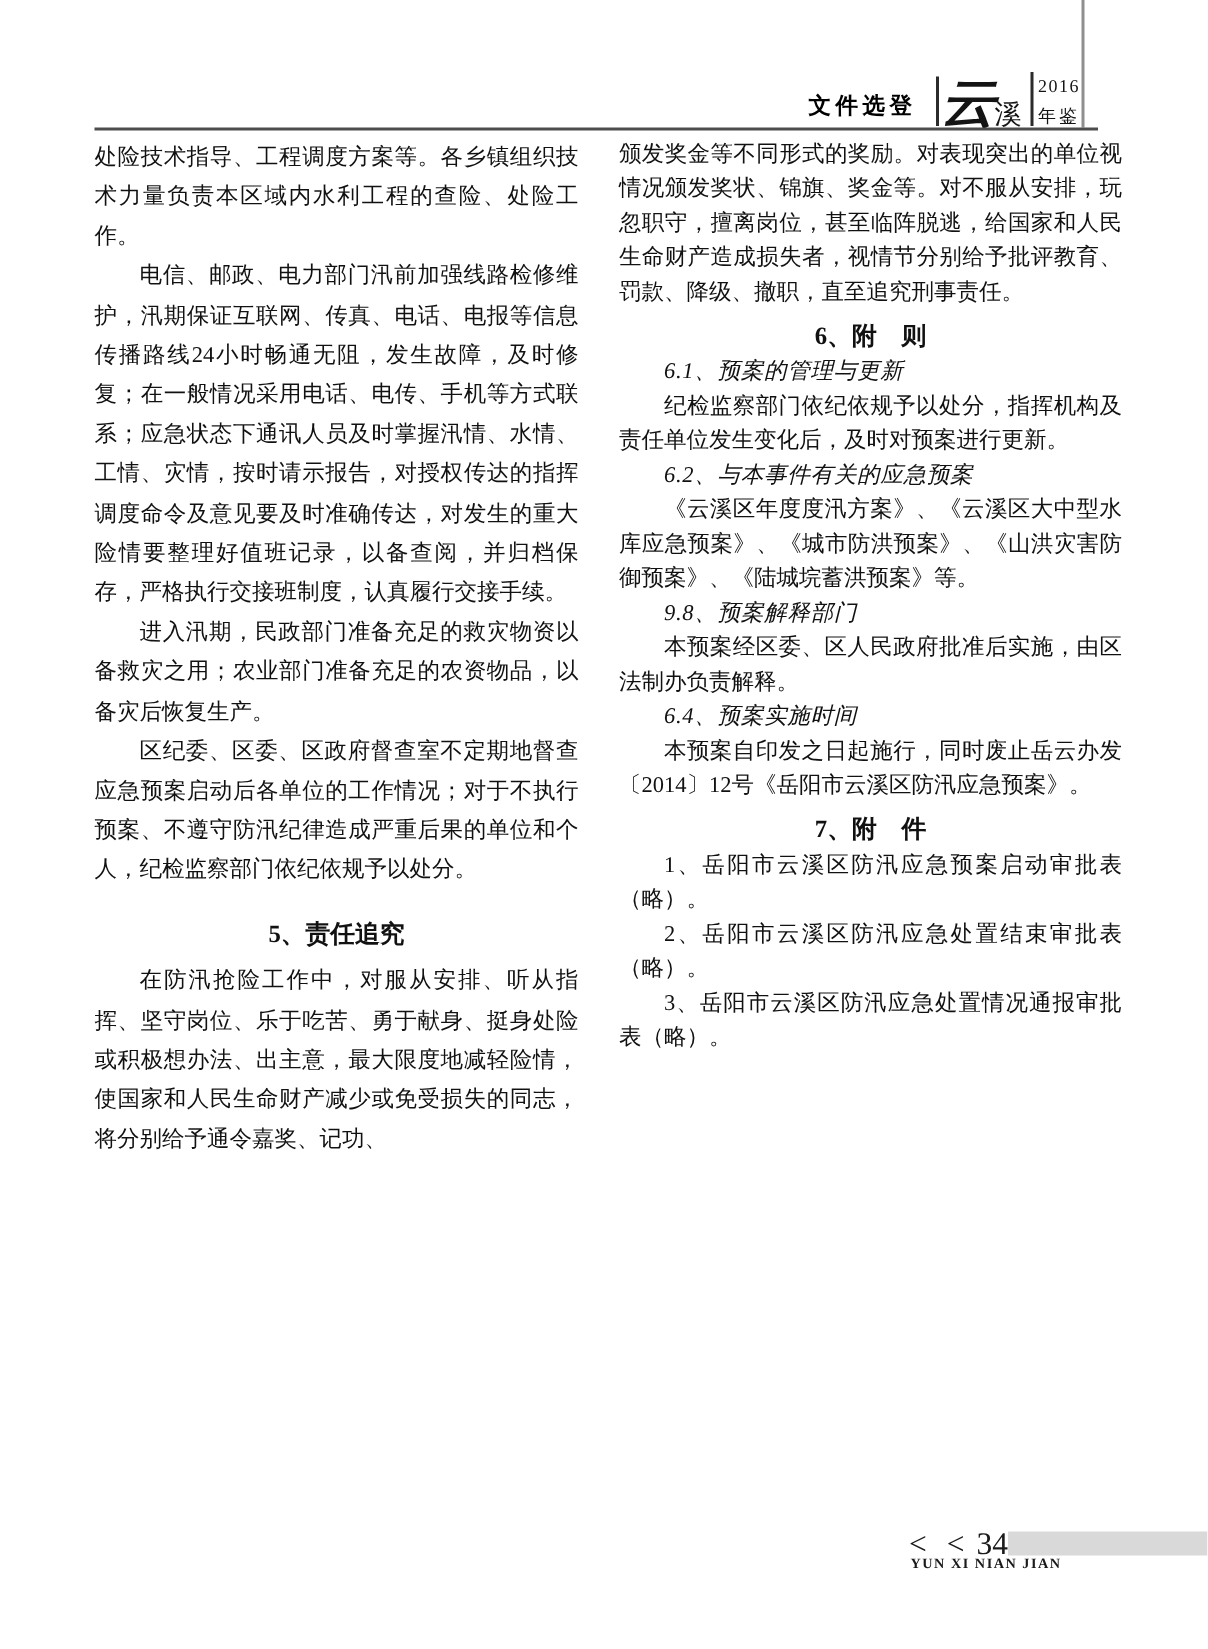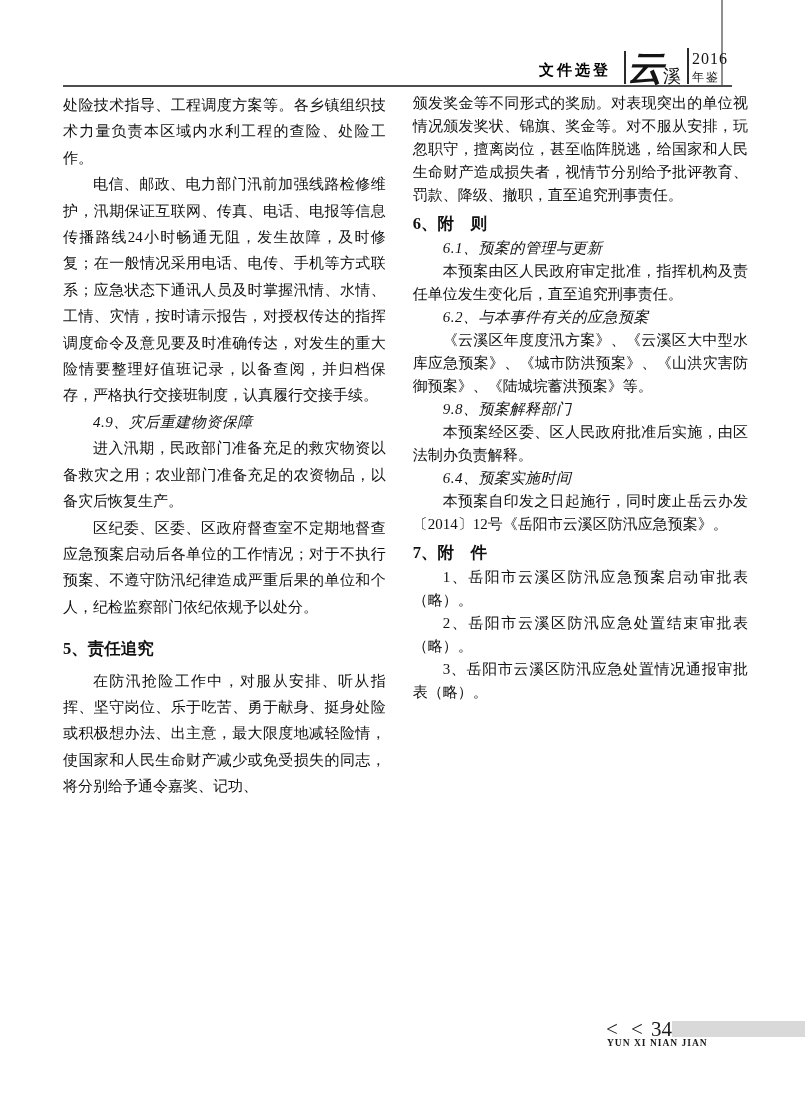--- a/index.html
+++ b/index.html
@@ -23,39 +23,39 @@
     font-family:"Liberation Sans","DejaVu Sans",sans-serif;
     font-weight:bold;font-size:15px;letter-spacing:3px;color:#000000;
   }
   .h-logo-main{
     position:absolute;left:627px;top:44px;
     font-size:37px;font-weight:bold;font-style:italic;
     font-family:"Liberation Serif","DejaVu Serif",serif;color:#141414;
     transform:scaleY(.95);
   }
   .h-logo-sub{position:absolute;left:663px;top:64px;font-size:18px;color:#141414;}
-  .h-year{position:absolute;left:692px;top:50px;font-size:16px;letter-spacing:1px;color:#141414;}
+  .h-year{position:absolute;left:692px;top:50px;font-size:12px;letter-spacing:1px;color:#141414;}
   .h-yearbook{
     position:absolute;left:692px;top:69px;width:26px;
     display:flex;justify-content:space-between;
     font-size:12px;color:#141414;
   }
   
   .columns{
     position:absolute;left:63px;top:92px;width:685px;
     display:flex;gap:27px;
   }
   .col{text-align:justify;}
   .col-left{width:330px;font-size:15px;line-height:26.4px;}
   .col-right{width:343px;font-size:15px;line-height:23px;}
   .blk{margin:0;}
   .para{text-indent:2em;}
   .para-first{text-indent:0;}
   .subhead{text-indent:2em;font-style:italic;letter-spacing:.5px;}
-  .heading{font-weight:bold;font-size:16.5px;text-indent:0;}
+  .heading{text-align:center;font-weight:bold;font-size:16.5px;text-indent:0;}
   .col-left .heading{margin:16px 0 5px;}
   .col-right .heading{margin:5px 0 2px;}
   
   .f-pageline{position:absolute;left:606px;top:1017px;font-size:21px;color:#1a1a1a;white-space:nowrap;}
   .f-arrows{letter-spacing:4px;margin-right:4px;}
   .f-bar{position:absolute;left:672px;top:1021px;width:133px;height:16px;background:#d9d9d9;}
   .f-roman{
     position:absolute;left:607px;top:1038px;
     font-size:9.5px;font-weight:bold;letter-spacing:1px;color:#1a1a1a;
   }
@@ -75,31 +75,30 @@
     <span>年</span>
     <span>鉴</span>
   </div>
   <div class="h-rule"></div>
 </div>
 
 <div class="columns">
   <div class="col col-left">
       <p class="blk para para-first">处险技术指导、工程调度方案等。各乡镇组织技术力量负责本区域内水利工程的查险、处险工作。</p>
       <p class="blk para">电信、邮政、电力部门汛前加强线路检修维护，汛期保证互联网、传真、电话、电报等信息传播路线24小时畅通无阻，发生故障，及时修复；在一般情况采用电话、电传、手机等方式联系；应急状态下通讯人员及时掌握汛情、水情、工情、灾情，按时请示报告，对授权传达的指挥调度命令及意见要及时准确传达，对发生的重大险情要整理好值班记录，以备查阅，并归档保存，严格执行交接班制度，认真履行交接手续。</p>
-      <p class="blk subhead">4.9、灾后重建物资保障</p>
       <p class="blk para">进入汛期，民政部门准备充足的救灾物资以备救灾之用；农业部门准备充足的农资物品，以备灾后恢复生产。</p>
       <p class="blk para">区纪委、区委、区政府督查室不定期地督查应急预案启动后各单位的工作情况；对于不执行预案、不遵守防汛纪律造成严重后果的单位和个人，纪检监察部门依纪依规予以处分。</p>
       <p class="blk heading">5、责任追究</p>
       <p class="blk para">在防汛抢险工作中，对服从安排、听从指挥、坚守岗位、乐于吃苦、勇于献身、挺身处险或积极想办法、出主意，最大限度地减轻险情，使国家和人民生命财产减少或免受损失的同志，将分别给予通令嘉奖、记功、</p>
     </div>
   <div class="col col-right">
       <p class="blk para para-first">颁发奖金等不同形式的奖励。对表现突出的单位视情况颁发奖状、锦旗、奖金等。对不服从安排，玩忽职守，擅离岗位，甚至临阵脱逃，给国家和人民生命财产造成损失者，视情节分别给予批评教育、罚款、降级、撤职，直至追究刑事责任。</p>
       <p class="blk heading">6、附　则</p>
       <p class="blk subhead">6.1、预案的管理与更新</p>
-      <p class="blk para">本预案由区人民政府审定批准，指挥机构及责任单位发生变化后，直至追究刑事责任。</p>
+      <p class="blk para">纪检监察部门依纪依规予以处分，指挥机构及责任单位发生变化后，及时对预案进行更新。</p>
       <p class="blk subhead">6.2、与本事件有关的应急预案</p>
       <p class="blk para">《云溪区年度度汛方案》、《云溪区大中型水库应急预案》、《城市防洪预案》、《山洪灾害防御预案》、《陆城垸蓄洪预案》等。</p>
       <p class="blk subhead">9.8、预案解释部门</p>
       <p class="blk para">本预案经区委、区人民政府批准后实施，由区法制办负责解释。</p>
       <p class="blk subhead">6.4、预案实施时间</p>
       <p class="blk para">本预案自印发之日起施行，同时废止岳云办发〔2014〕12号《岳阳市云溪区防汛应急预案》。</p>
       <p class="blk heading">7、附　件</p>
       <p class="blk para">1、岳阳市云溪区防汛应急预案启动审批表（略）。</p>
       <p class="blk para">2、岳阳市云溪区防汛应急处置结束审批表（略）。</p>
       <p class="blk para">3、岳阳市云溪区防汛应急处置情况通报审批表（略）。</p>

